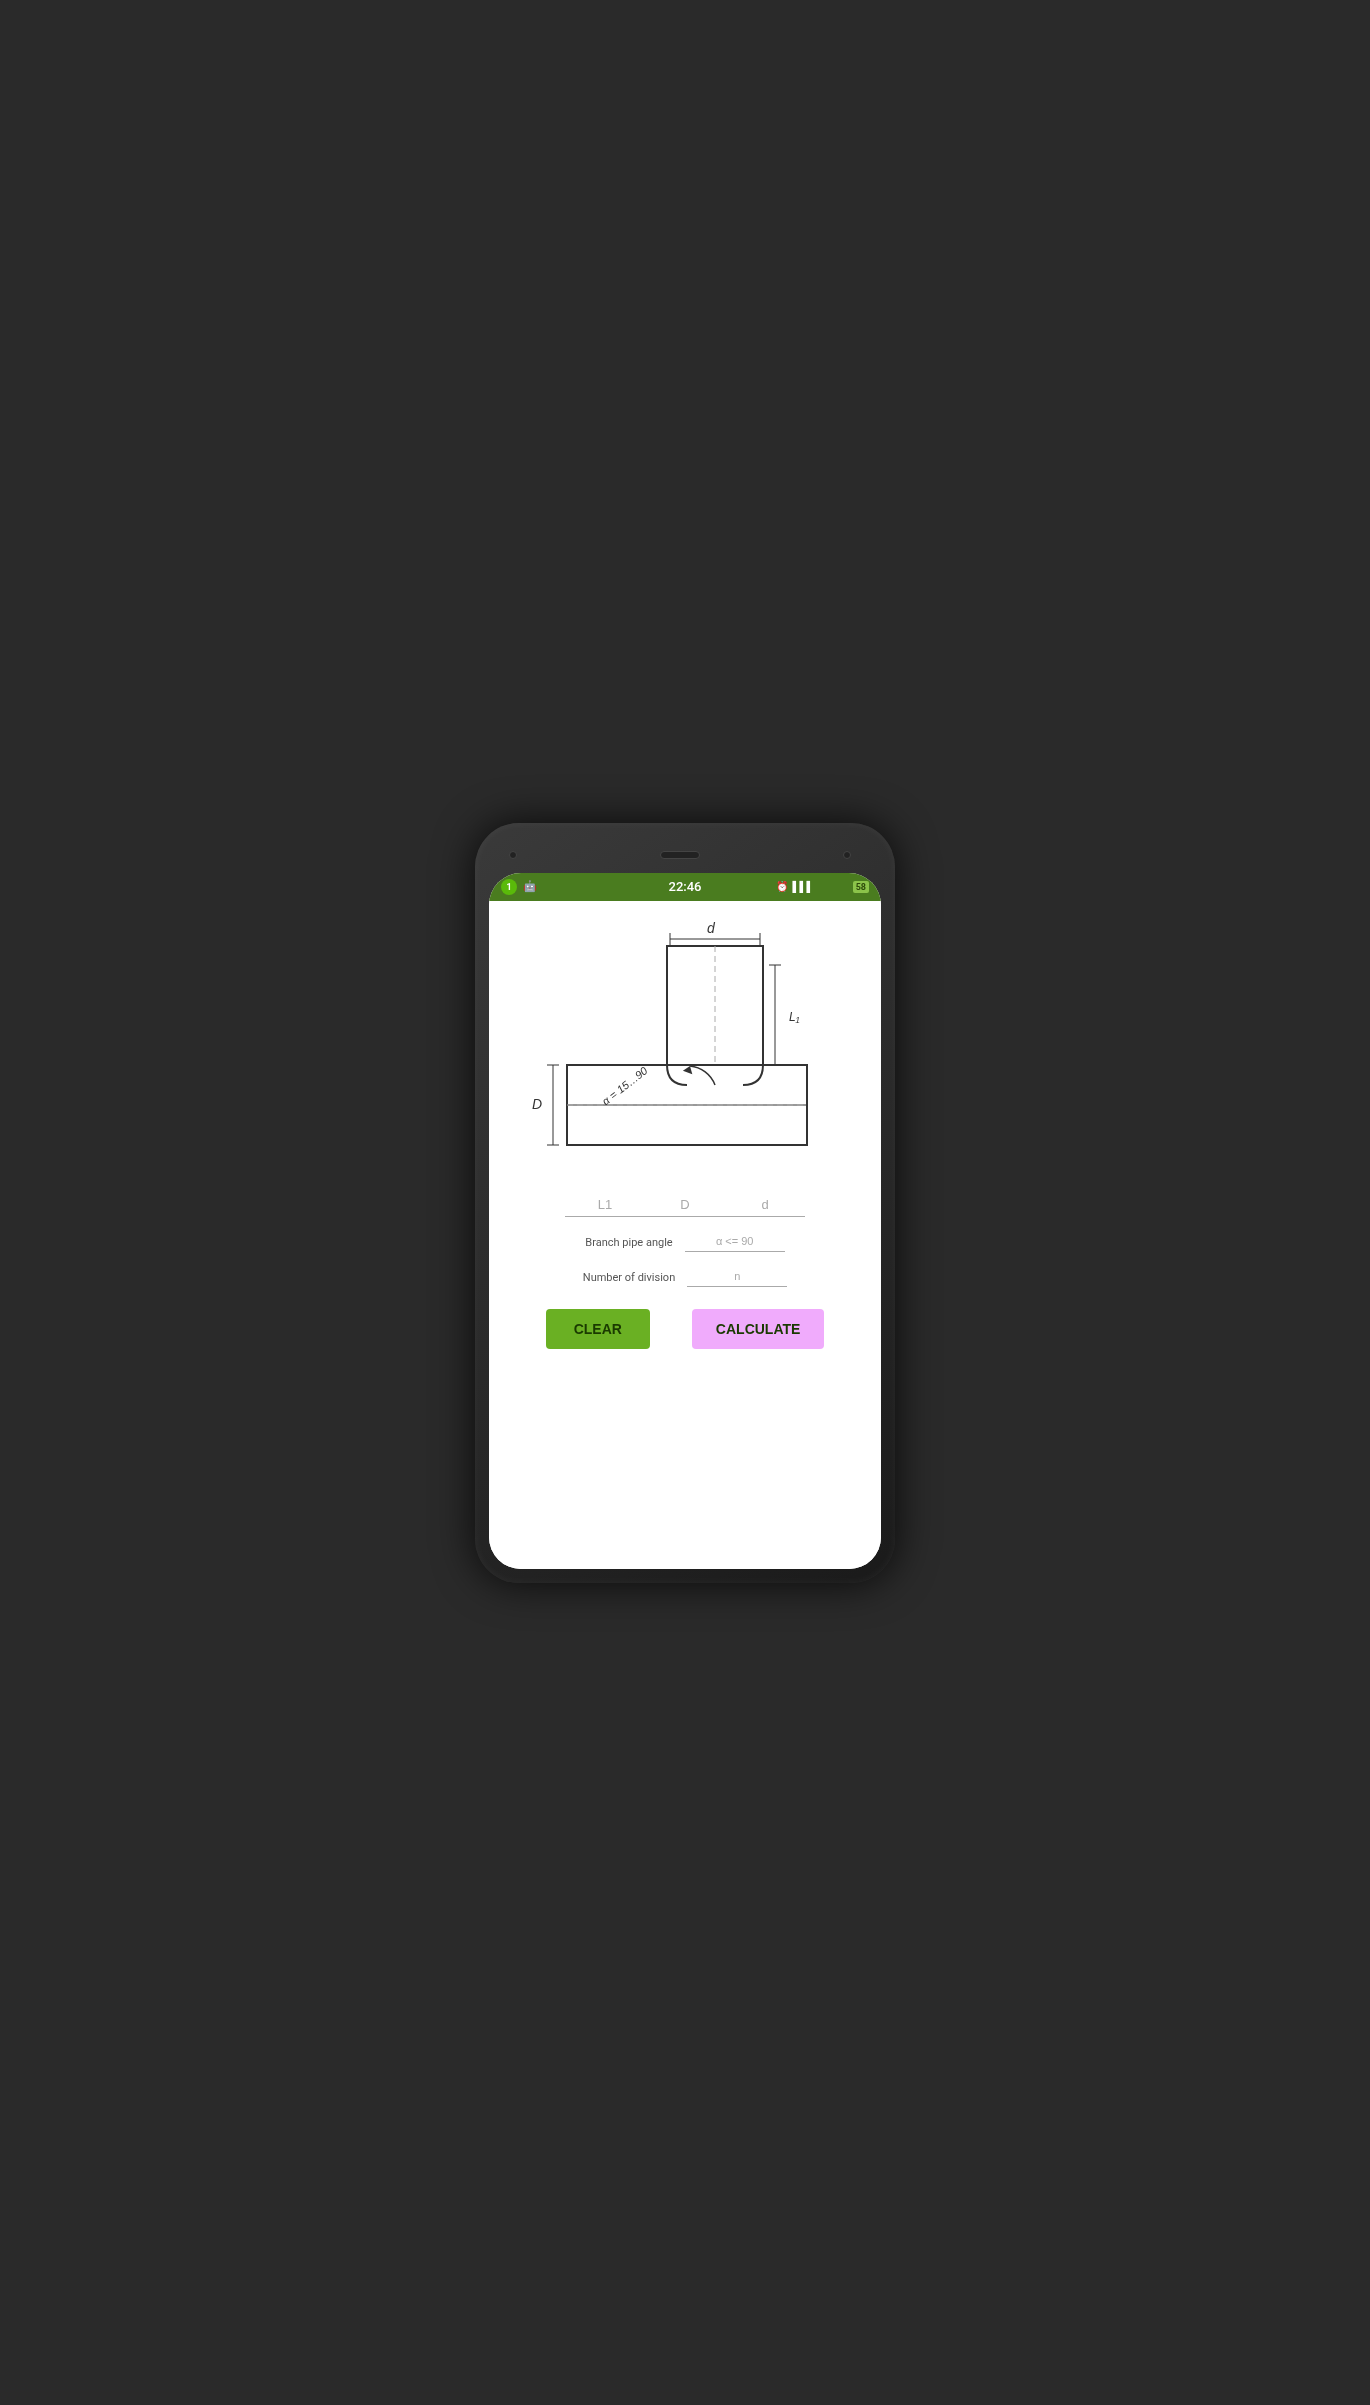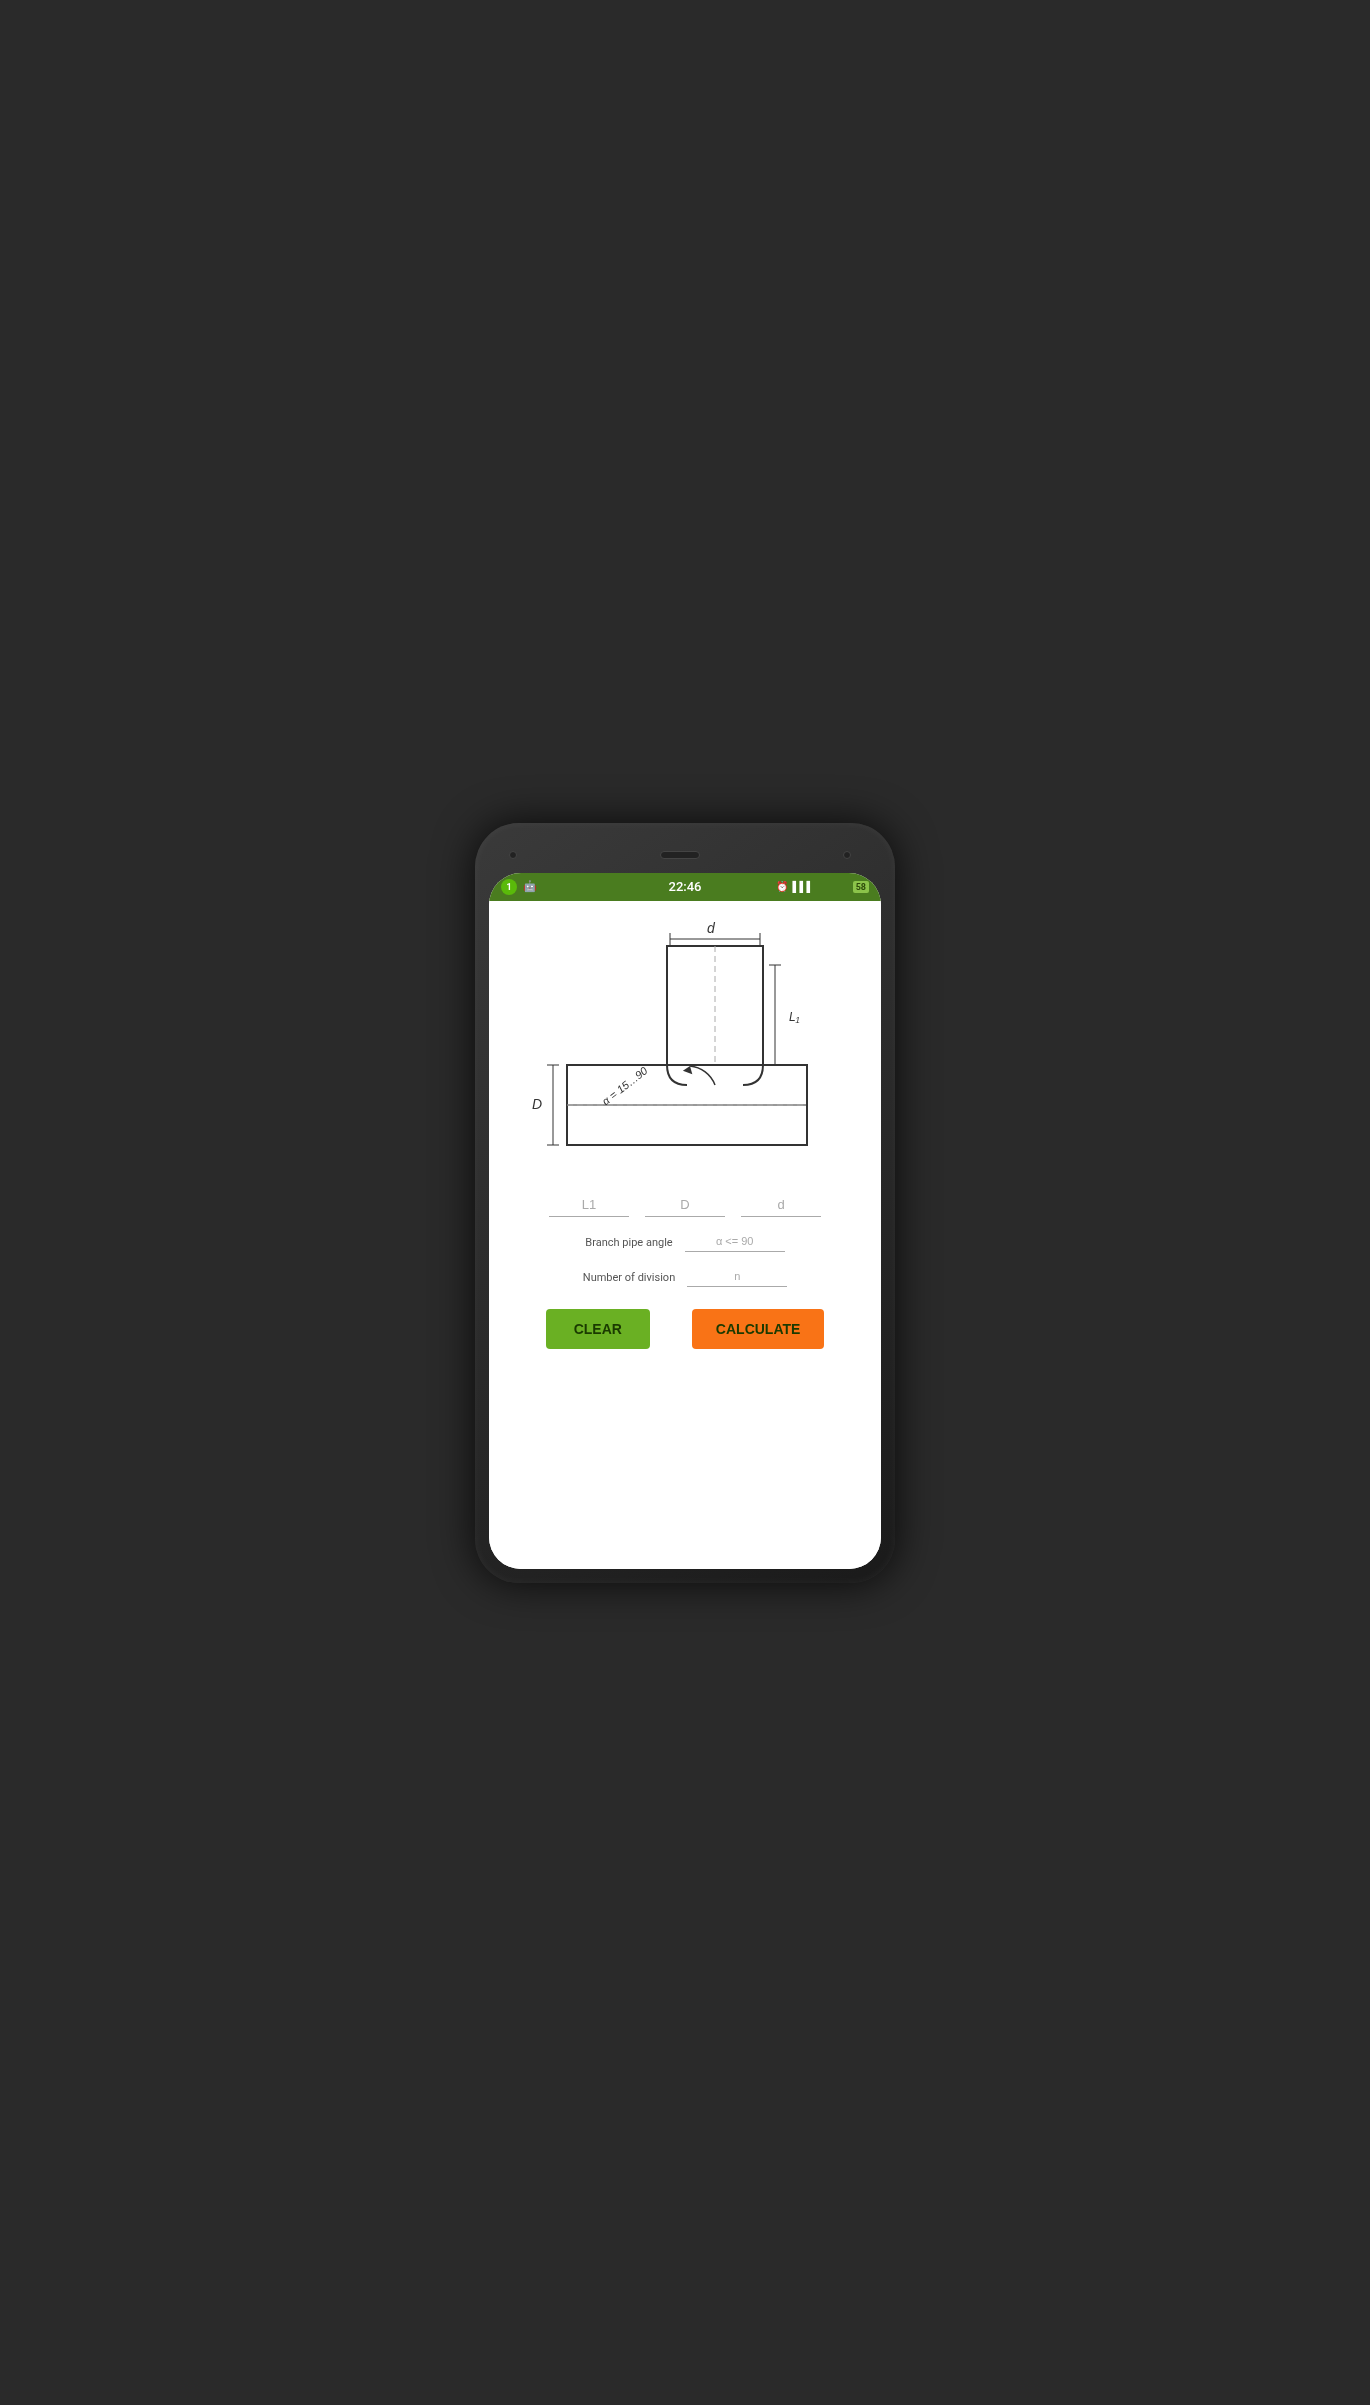--- a/index.html
+++ b/index.html
@@ -139,21 +139,20 @@
       width: 100%;
       display: flex;
       flex-direction: column;
       align-items: center;
       gap: 16px;
     }
 
     .inputs-row {
       display: flex;
       justify-content: center;
-      gap: 16px;
       width: 100%;
       align-items: flex-end;
     }
 
     .input-group {
       display: flex;
       flex-direction: column;
       align-items: center;
       width: 80px;
     }
@@ -215,21 +214,21 @@
       color: #1a3a00;
       border: none;
       border-radius: 4px;
       font-size: 14px;
       font-weight: bold;
       padding: 12px 28px;
       cursor: pointer;
     }
 
     .btn-calculate {
-      background: #f97316;
+      background: #f0abfc;
       color: #1a3a00;
       border: none;
       border-radius: 4px;
       font-size: 14px;
       font-weight: bold;
       padding: 12px 24px;
       cursor: pointer;
       margin-left: 22px;
     }
 

